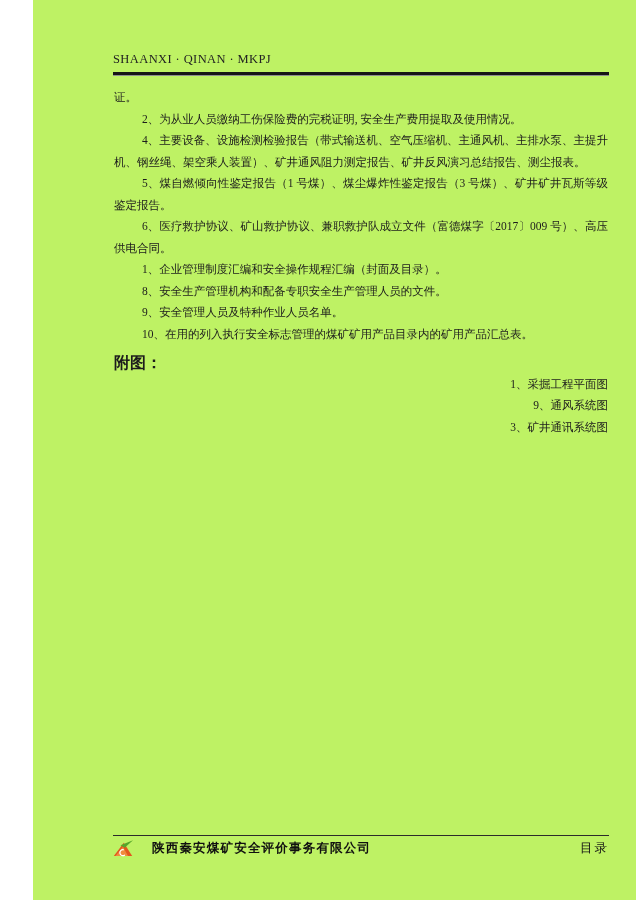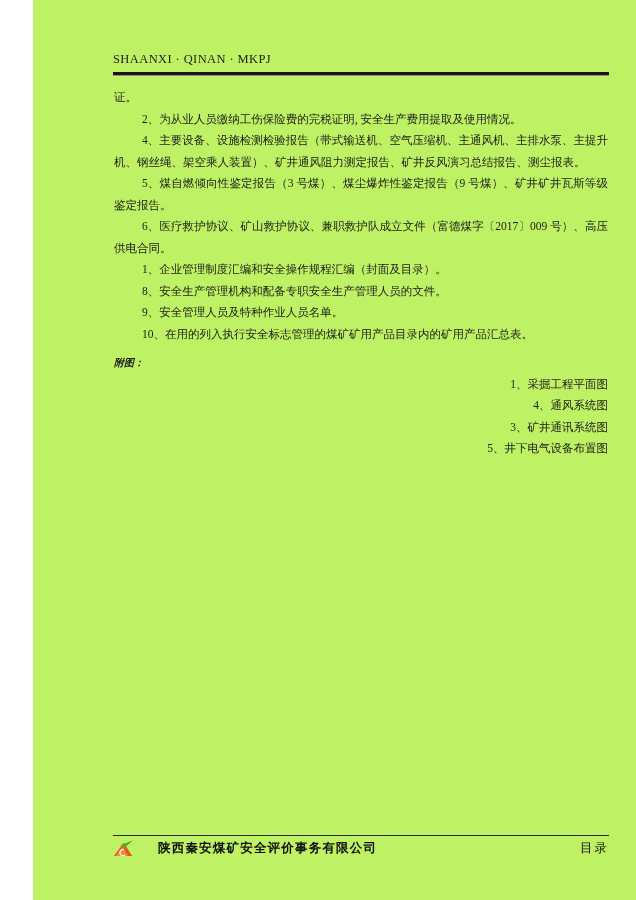--- a/index.html
+++ b/index.html
@@ -12,29 +12,29 @@
   
   .header { position:absolute; left:80px; width:496px; top:52px; }
   .header-row { display:flex; justify-content:space-between; align-items:flex-end; padding-bottom:5px; }
   .header-left { font-size:12.5px; letter-spacing:0.4px; color:#222; white-space:nowrap; }
   .header-right { font-size:13px; font-weight:bold; font-style:italic; white-space:nowrap; color:#141414; }
   .header-rule { height:3px; background:#161616; border-bottom:1px solid #8f8f8f; }
   
   .doc-body { position:absolute; left:81px; width:494px; top:87px; font-size:11.5px; line-height:21.5px; }
   .doc-body p { margin:0; text-align:justify; text-justify:inter-character; }
   .doc-body p.indent { text-indent:28px; }
-  .attachments-heading { font-weight:bold; font-size:10px; margin-top:7px !important; text-align:center;font-style:italic; }
+  .attachments-heading { font-weight:bold; font-size:16px; margin-top:7px !important; text-align:center; }
   .doc-body p.attachment { text-indent:28px; text-align:right; }
   
   .footer {
     position:absolute; left:80px; width:496px; top:835px;
     border-top:1.5px solid #2b2b2b; padding-top:4px;
     display:flex; justify-content:space-between; align-items:center;
   }
-  .footer-left { display:flex; align-items:center; gap:25px; }
+  .footer-left { display:flex; align-items:center; gap:19px; }
   .logo { width:20px; height:17px; flex:0 0 auto; }
   .company-name {
     font-family:"Liberation Sans","DejaVu Sans",sans-serif;
     font-weight:bold; font-size:12.5px; letter-spacing:1.2px; color:#101010; white-space:nowrap;
   }
   .page-corner-label { font-size:12.5px; letter-spacing:2px; color:#141414; }
 </style>
 </head>
 <body>
 
@@ -44,32 +44,31 @@
     <div class="header-row">
       <span class="header-left">SHAANXI · QINAN · MKPJ</span>
     </div>
     <div class="header-rule"></div>
   </div>
 
   <div class="doc-body">
     <p>证。</p>
     <p class="indent">2、为从业人员缴纳工伤保险费的完税证明, 安全生产费用提取及使用情况。</p>
     <p class="indent">4、主要设备、设施检测检验报告（带式输送机、空气压缩机、主通风机、主排水泵、主提升机、钢丝绳、架空乘人装置）、矿井通风阻力测定报告、矿井反风演习总结报告、测尘报表。</p>
-    <p class="indent">5、煤自燃倾向性鉴定报告（3 号煤）、煤尘爆炸性鉴定报告（9 号煤）、矿井矿井瓦斯等级鉴定报告。</p>
+    <p class="indent">5、煤自燃倾向性鉴定报告（1 号煤）、煤尘爆炸性鉴定报告（3 号煤）、矿井矿井瓦斯等级鉴定报告。</p>
     <p class="indent">6、医疗救护协议、矿山救护协议、兼职救护队成立文件（富德煤字〔2017〕009 号）、高压供电合同。</p>
     <p class="indent">1、企业管理制度汇编和安全操作规程汇编（封面及目录）。</p>
     <p class="indent">8、安全生产管理机构和配备专职安全生产管理人员的文件。</p>
     <p class="indent">9、安全管理人员及特种作业人员名单。</p>
     <p class="indent">10、在用的列入执行安全标志管理的煤矿矿用产品目录内的矿用产品汇总表。</p>
 
     <p class="attachments-heading">附图：</p>
     <p class="attachment">1、采掘工程平面图</p>
-    <p class="attachment">4、通风系统图</p>
+    <p class="attachment">9、通风系统图</p>
     <p class="attachment">3、矿井通讯系统图</p>
-    <p class="attachment">5、井下电气设备布置图</p>
   </div>
 
   <div class="footer">
     <div class="footer-left">
       <span class="logo">
         <svg viewBox="0 0 24 20" width="20" height="17" aria-hidden="true">
           <polygon points="1,19 13,3 23,19" fill="#e2571e"></polygon>
           <polygon points="3,19 12,8 18,19" fill="#f08a3c"></polygon>
           <polygon points="9,6 24,0 14,9" fill="#55a62a"></polygon>
           <path d="M12.5,11.5 a3.6,3.6 0 1 0 1.4,6.5" stroke="#ffffff" fill="none" stroke-width="1.5" stroke-linecap="round"></path>

